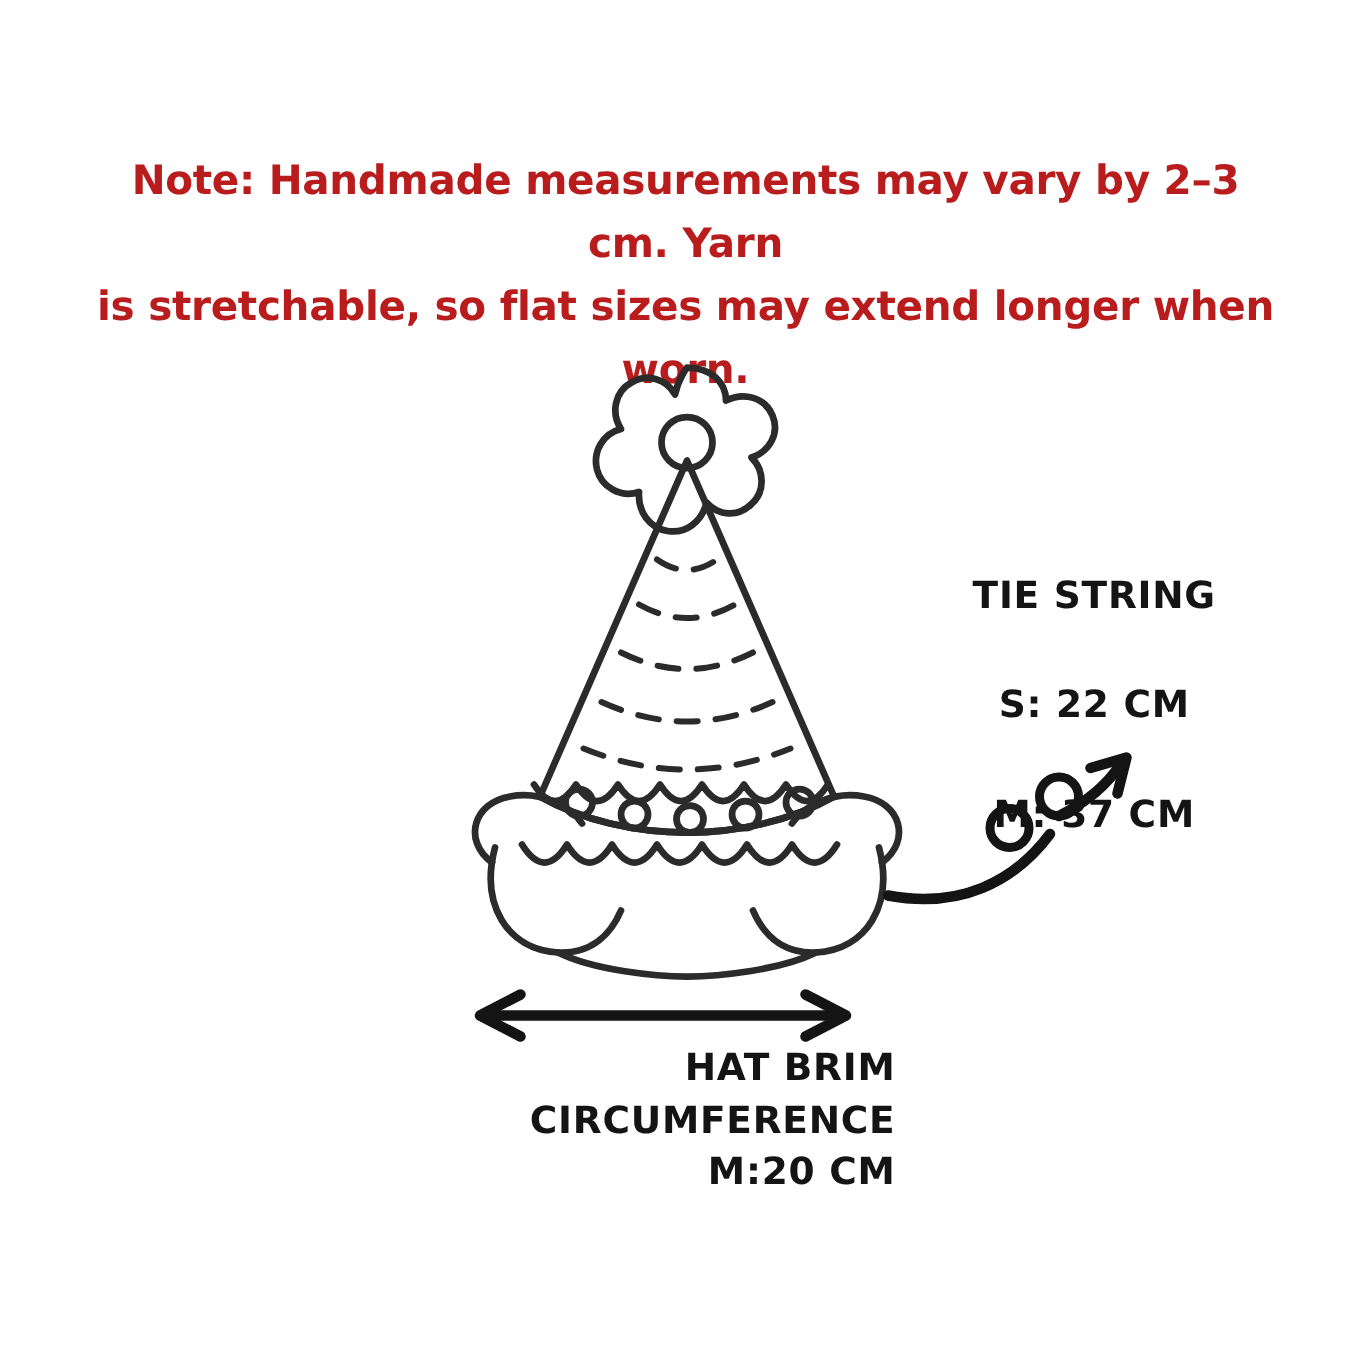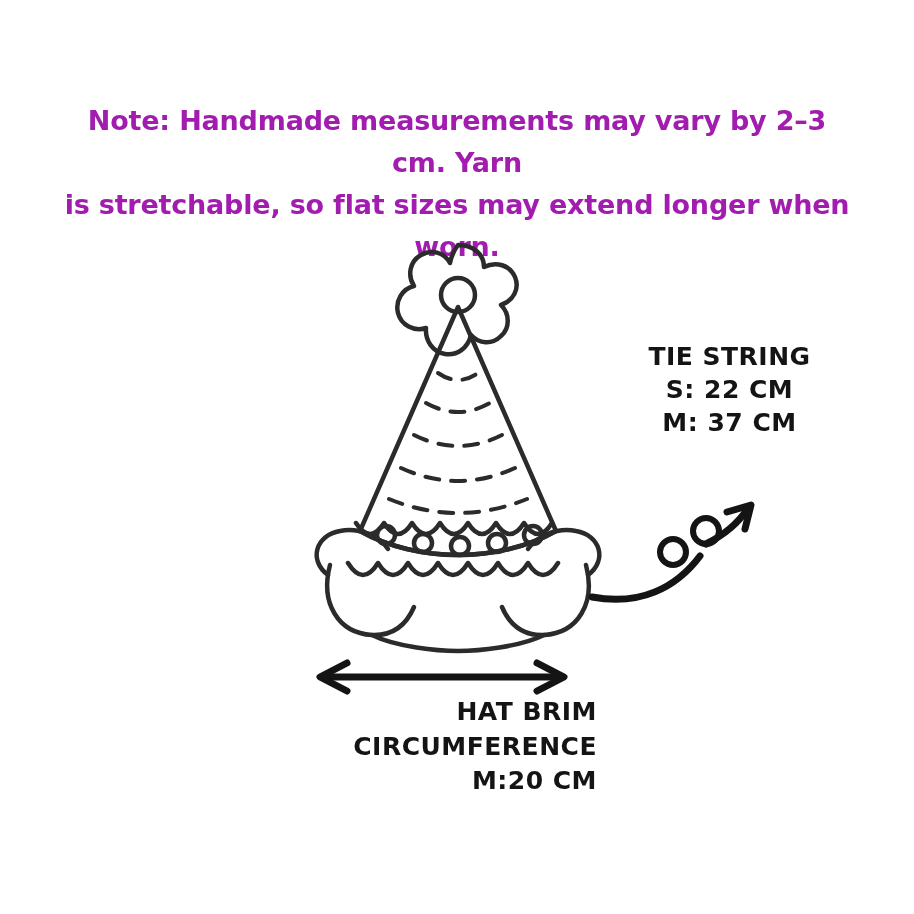--- a/index.html
+++ b/index.html
@@ -28,21 +28,21 @@
     top: 100px;
     left: 50%;
     transform: translateX(-50%);
     width: 800px;
     text-align: center;
     font-family: "DejaVu Sans", sans-serif;
     font-weight: bold;
     font-size: 27px;
     line-height: 1.55;
     letter-spacing: -0.2px;
-    color: #a21caf;
+    color: #b91c1c;
   }
   .note-line { display: block; }
 
   
   .illustration {
     position: absolute;
     left: 268px;
     top: 235px;
     width: 380px;
     height: 420px;
@@ -58,21 +58,21 @@
 
   .tie-label {
     position: absolute;
     left: 612px;
     top: 340px;
     width: 235px;
     text-align: center;
     font-size: 25px;
     line-height: 1.32;
   }
-  .tie-label .ln { display: block; white-space: nowrap; }
+  .tie-label .ln { display: block; white-space: nowrap; margin-top: 40px; }
 
   .brim-label {
     position: absolute;
     left: 317px;
     top: 695px;
     width: 280px;
     text-align: right;
     font-size: 25px;
     line-height: 1.38;
   }

